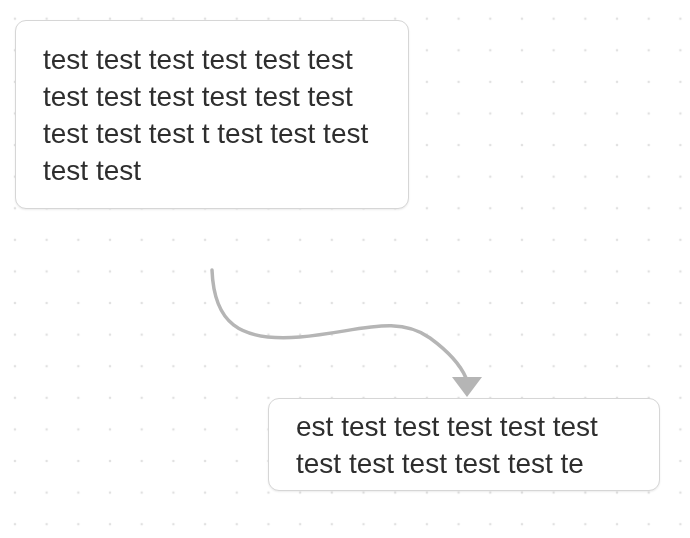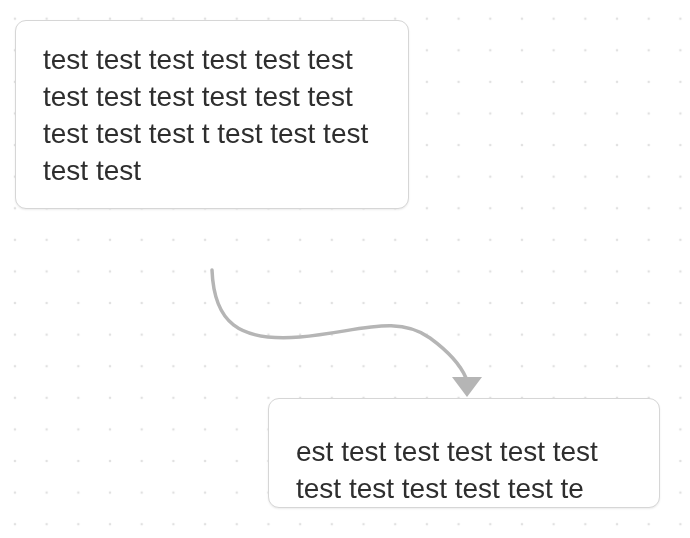--- a/index.html
+++ b/index.html
@@ -34,36 +34,35 @@
   
   .node {
     position: absolute;
     box-sizing: border-box;
     background: #ffffff;
     border: 1.5px solid #d6d6d6;
     border-radius: 11px;
     box-shadow: 0 1px 2px rgba(0,0,0,0.08);
     display: flex;
     align-items: center;
-    padding: 0 27px;
+    padding: 12px 27px;
   }
 
   .node-top {
     left: 15px;
     top: 20px;
     width: 394px;
     height: 189px;
   }
 
   .node-bottom {
     left: 268px;
     top: 398px;
     width: 392px;
-    height: 110px;
-    align-items: flex-end;
+    height: 93px;
   }
 
   .node-text {
     font-size: 28px;
     line-height: 37px;
     color: #2e2e2e;
     white-space: pre;
     text-align: left;
     letter-spacing: 0;
   }

